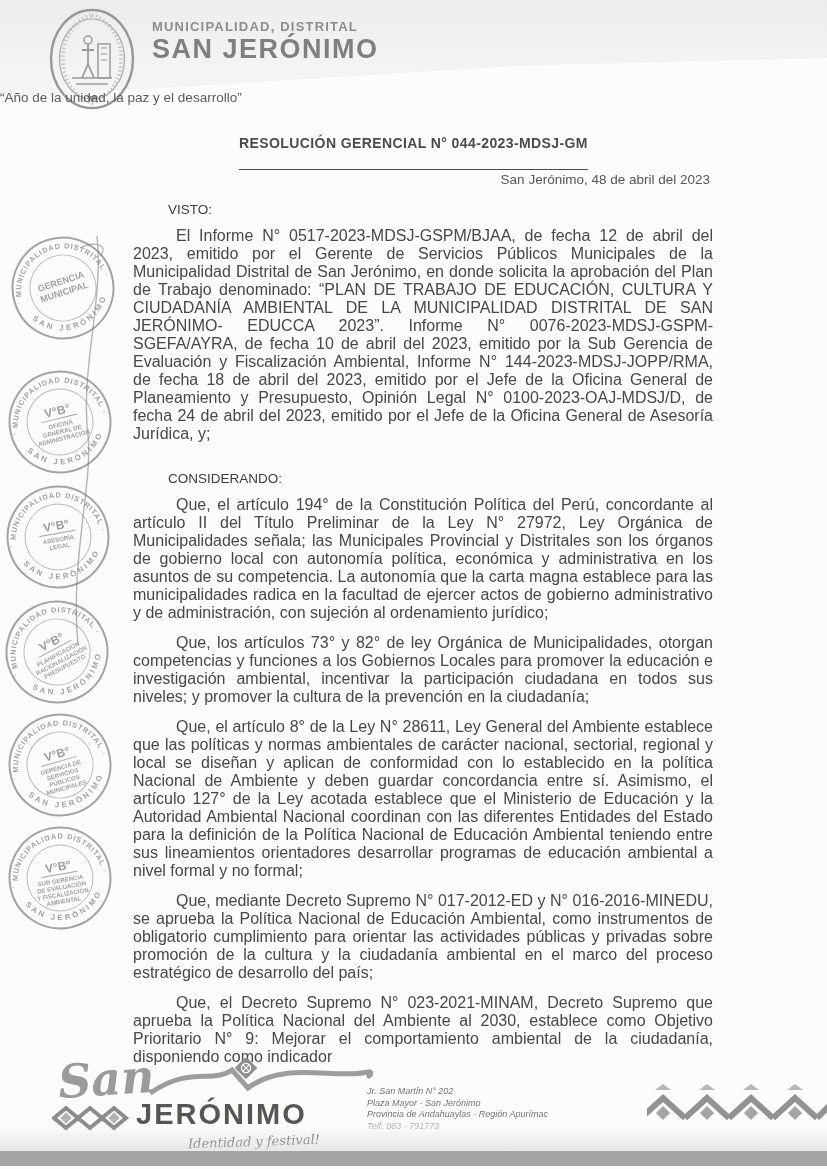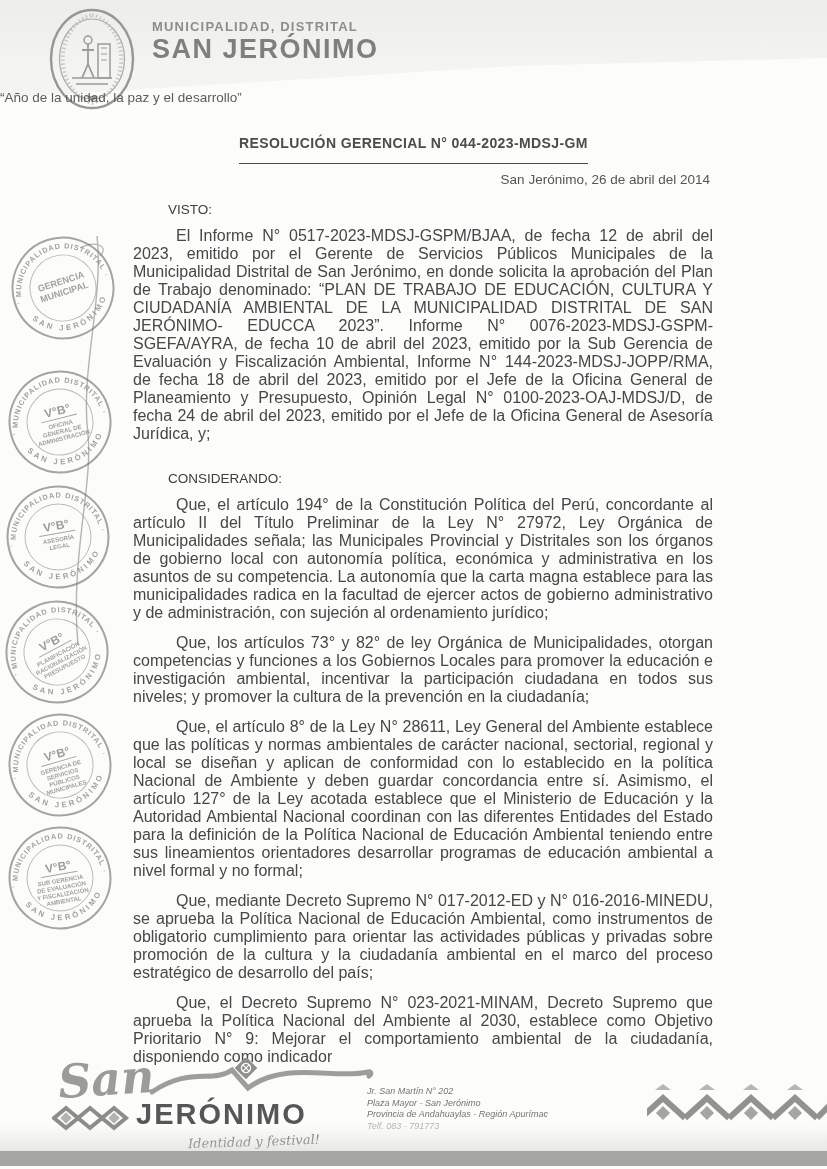--- a/index.html
+++ b/index.html
@@ -16,21 +16,21 @@
     opacity:.8;
   }
   
   .seal{position:absolute; left:46px; top:6px; width:92px; height:106px;}
   .hdr-text{position:absolute; left:152px; top:20px; line-height:1;}
   .hdr-line1{font-size:13px; font-weight:bold; letter-spacing:1.2px; color:#8d8d8c;}
   .hdr-line2{font-size:27px; font-weight:bold; letter-spacing:1.5px; color:#7f7f7e; margin-top:3px;}
   .motto{position:absolute; left:0; top:90px; width:100%; font-size:13.5px; color:#5c5c5c;}
   .title-wrap{position:absolute; left:0; top:134px; width:100%; text-align:center;}
   .title{display:inline-block; font-size:14px; font-weight:bold; letter-spacing:.4px; color:#4c4c4c;
-         border-bottom:1.6px solid #4c4c4c; padding-bottom:12px;}
+         border-bottom:1.6px solid #4c4c4c; padding-bottom:18px;}
   .dateline{position:absolute; top:172px; right:117px; font-size:13.5px; color:#555;}
   
   .doc-text{position:absolute; left:125px; top:202px; width:588px; text-align:justify;}
   .doc-text p{margin:0 0 12px 8px; font-size:16px; line-height:18px; text-indent:43px; color:#474747;}
   .doc-heading{font-size:13.5px; font-weight:normal; color:#3d3d3d; margin:0 0 10px 43px;}
   .doc-heading.considerando{margin-top:28px;}
   
   .stamp{position:absolute; width:110px; height:110px; opacity:.8;}
   .stamp svg{width:110px; height:110px; overflow:visible;}
   .sig-overlay{position:absolute; left:40px; top:230px; width:110px; height:430px; opacity:.55;}
@@ -77,21 +77,21 @@
     <div class="hdr-line1">MUNICIPALIDAD, DISTRITAL</div>
     <div class="hdr-line2">SAN JERÓNIMO</div>
   </div>
 
   <div class="motto">“Año de la unidad, la paz y el desarrollo”</div>
 
   <div class="title-wrap">
     <span class="title">RESOLUCIÓN GERENCIAL N° 044-2023-MDSJ-GM</span>
   </div>
 
-  <div class="dateline">San Jerónimo, 26 de abril del 2014</div>
+  <div class="dateline">San Jerónimo, 48 de abril del 2023</div>
 
   <div class="doc-text">
     <div class="doc-heading">VISTO:</div>
     <p>El Informe N° 0517-2023-MDSJ-GSPM/BJAA, de fecha 12 de abril del 2023, emitido por el Gerente de Servicios Públicos Municipales de la Municipalidad Distrital de San Jerónimo, en donde solicita la aprobación del Plan de Trabajo denominado: “PLAN DE TRABAJO DE EDUCACIÓN, CULTURA Y CIUDADANÍA AMBIENTAL DE LA MUNICIPALIDAD DISTRITAL DE SAN JERÓNIMO- EDUCCA 2023”. Informe N° 0076-2023-MDSJ-GSPM-SGEFA/AYRA, de fecha 10 de abril del 2023, emitido por la Sub Gerencia de Evaluación y Fiscalización Ambiental, Informe N° 144-2023-MDSJ-JOPP/RMA, de fecha 18 de abril del 2023, emitido por el Jefe de la Oficina General de Planeamiento y Presupuesto, Opinión Legal N° 0100-2023-OAJ-MDSJ/D, de fecha 24 de abril del 2023, emitido por el Jefe de la Oficina General de Asesoría Jurídica, y;</p>
     <div class="doc-heading considerando">CONSIDERANDO:</div>
     <p>Que, el artículo 194° de la Constitución Política del Perú, concordante al artículo II del Título Preliminar de la Ley N° 27972, Ley Orgánica de Municipalidades señala; las Municipales Provincial y Distritales son los órganos de gobierno local con autonomía política, económica y administrativa en los asuntos de su competencia. La autonomía que la carta magna establece para las municipalidades radica en la facultad de ejercer actos de gobierno administrativo y de administración, con sujeción al ordenamiento jurídico;</p>
     <p>Que, los artículos 73° y 82° de ley Orgánica de Municipalidades, otorgan competencias y funciones a los Gobiernos Locales para promover la educación e investigación ambiental, incentivar la participación ciudadana en todos sus niveles; y promover la cultura de la prevención en la ciudadanía;</p>
     <p>Que, el artículo 8° de la Ley N° 28611, Ley General del Ambiente establece que las políticas y normas ambientales de carácter nacional, sectorial, regional y local se diseñan y aplican de conformidad con lo establecido en la política Nacional de Ambiente y deben guardar concordancia entre sí. Asimismo, el artículo 127° de la Ley acotada establece que el Ministerio de Educación y la Autoridad Ambiental Nacional coordinan con las diferentes Entidades del Estado para la definición de la Política Nacional de Educación Ambiental teniendo entre sus lineamientos orientadores desarrollar programas de educación ambiental a nivel formal y no formal;</p>
     <p>Que, mediante Decreto Supremo N° 017-2012-ED y N° 016-2016-MINEDU, se aprueba la Política Nacional de Educación Ambiental, como instrumentos de obligatorio cumplimiento para orientar las actividades públicas y privadas sobre promoción de la cultura y la ciudadanía ambiental en el marco del proceso estratégico de desarrollo del país;</p>
     <p>Que, el Decreto Supremo N° 023-2021-MINAM, Decreto Supremo que aprueba la Política Nacional del Ambiente al 2030, establece como Objetivo Prioritario N° 9: Mejorar el comportamiento ambiental de la ciudadanía, disponiendo como indicador</p>

